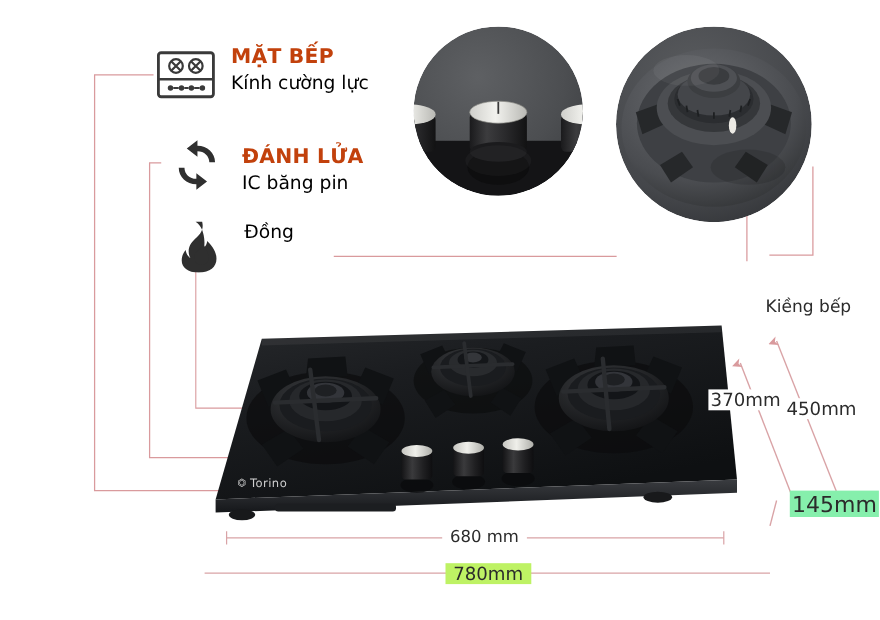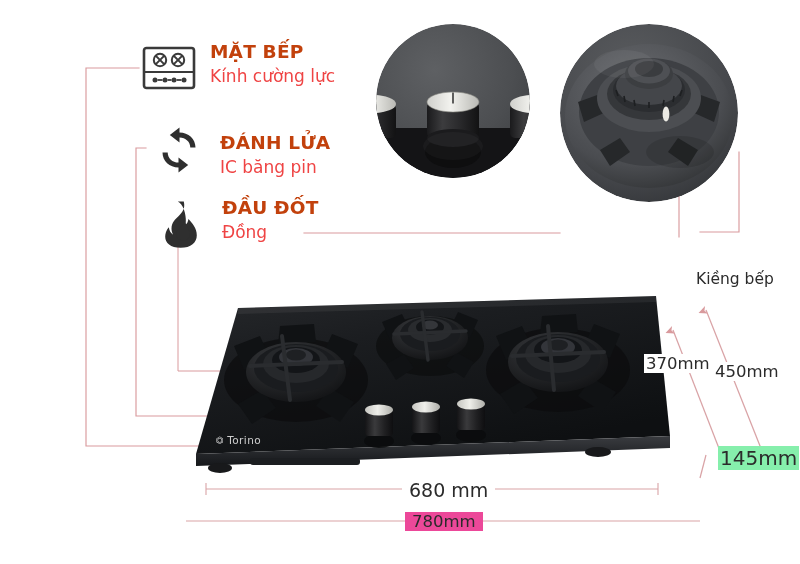--- a/index.html
+++ b/index.html
@@ -17,32 +17,32 @@
 
   
   .feature{position:absolute;display:flex;align-items:flex-start;}
   .feat-icon{width:62px;height:56px;display:flex;align-items:center;justify-content:center;flex:0 0 62px;}
   .feat-text{margin-left:10px;padding-top:2px;}
   .feat-title{
     font-size:18.5px;font-weight:bold;letter-spacing:.2px;
     color:#c2410c;line-height:1.12;white-space:nowrap;
   }
   .feat-sub{
-    font-size:17px;font-weight:normal;color:#ef4444;
+    font-size:17px;font-weight:normal;color:#000000;
     line-height:1.25;margin-top:3px;white-space:nowrap;
   }
 
   #feature-0{left:138px;top:40px;}
   #feature-1{left:148px;top:122px;align-items:flex-end;}
   #feature-2{left:150px;top:196px;}
 
   
   .dim{position:absolute;white-space:nowrap;color:#2b2b2b;}
-  #dim-680{left:402px;top:479px;font-size:19px;background:#fff;padding:0 7px;}
-  #dim-780{left:405px;top:512px;font-size:16.5px;background:#ec4899;padding:0 7px;}
+  #dim-680{left:402px;top:479px;font-size:15px;background:#fff;padding:0 7px;}
+  #dim-780{left:405px;top:512px;font-size:16.5px;background:#bef264;padding:0 7px;}
   #dim-370{left:644px;top:354px;font-size:16.5px;background:#fff;padding:0 2px;}
   #dim-450{left:713px;top:362px;font-size:16.5px;background:#fff;padding:0 2px;}
   #dim-145{left:718px;top:446px;font-size:20px;background:#86efac;padding:0 2px;}
   #label-kieng{left:696px;top:238px;font-size:15.5px;color:#2b2b2b;margin-top:32px;}
 
   
   .circle-photo{position:absolute;border-radius:50%;overflow:hidden;}
   #circle-knobs{left:376px;top:24px;width:154px;height:154px;}
   #circle-burner{left:560px;top:24px;width:178px;height:178px;}
 
@@ -155,21 +155,20 @@
   </div>
 
   <div class="feature" id="feature-2">
     <div class="feat-icon">
       <svg width="44" height="48" viewBox="0 0 44 48">
         <path fill="#2f2f2f" d="M24.8 1.5 c1.6 6.9 -1.2 10.6 -5.1 14.4 -3.4 3.3 -7.2 6.6 -7.2 12.6 0 2.4 .6 4.5 1.6 6.2 -2.3 -1.6 -3.9 -4.2 -4.3 -7.5 -2.6 3.1 -3.6 6.4 -3.6 9.6 0 6.1 5.3 11 15.4 11 10.4 0 16.2 -5.3 16.2 -12.6 0 -7.2 -4.6 -12 -8.4 -16.1 -0.3 2.7 -1.3 4.5 -2.9 5.7 1.1 -5.5 -0.4 -12.2 -1.7 -15.6 -1.3 -3.4 -3.4 -6.3 -6.0 -7.7 z"></path>
         <path fill="#2f2f2f" d="M24.2 19.5 c.9 3.8 -.7 5.9 -2.8 8 -1.9 1.8 -4 3.7 -4 7 0 3.4 2.9 6.1 6.8 6.1 4.2 0 6.6 -2.6 6.6 -6.3 0 -4.6 -4.3 -11.2 -6.6 -14.8 z"></path>
       </svg>
     </div>
     <div class="feat-text">
-      <div class="feat-title">ĐẦU ĐỐT</div>
       <div class="feat-sub">Đồng</div>
     </div>
   </div>
 
   <div class="circle-photo" id="circle-knobs">
     <svg width="154" height="154" viewBox="0 0 154 154">
       <defs>
         <radialGradient id="gPanel" cx="38%" cy="30%" r="85%">
           <stop offset="0%" stop-color="#5e6063"></stop>
           <stop offset="60%" stop-color="#4c4e51"></stop>

